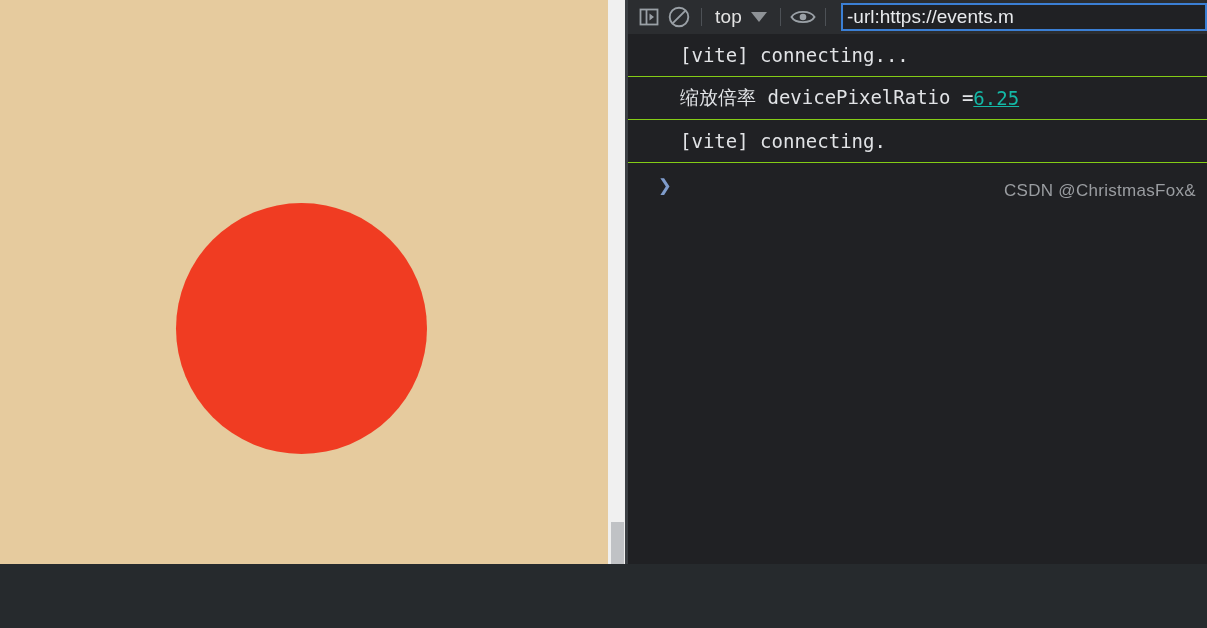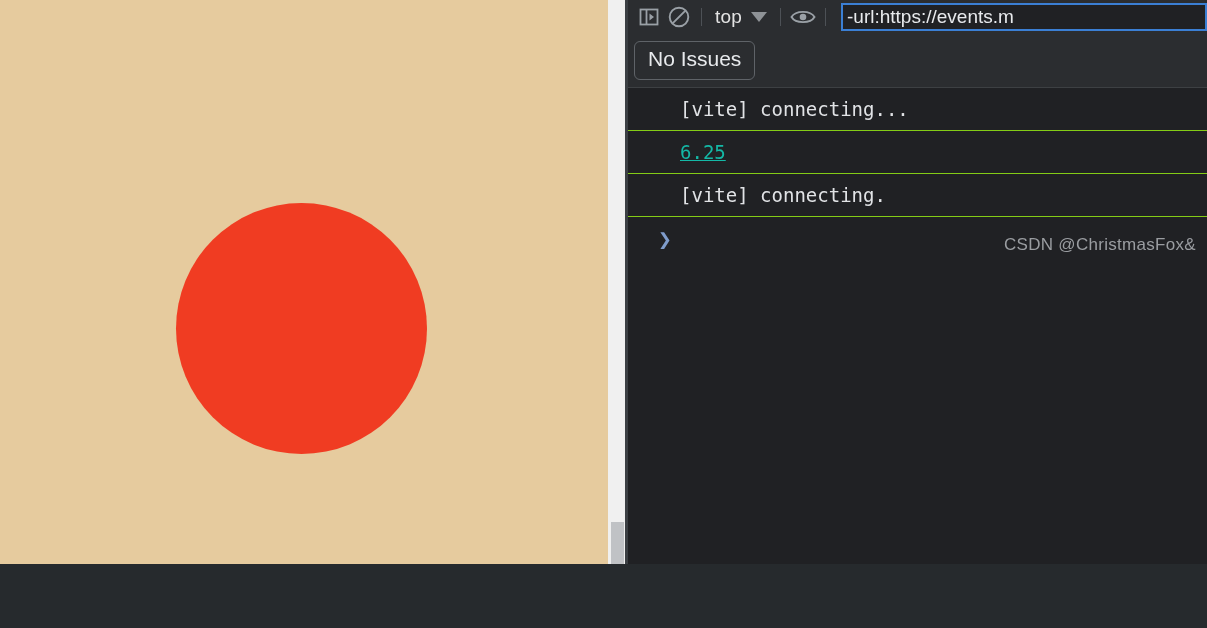--- a/index.html
+++ b/index.html
@@ -268,31 +268,29 @@
         </span>
       </div>
 
       <div class="tb-sep"></div>
 
       <div class="filter-wrap">
         <span class="filter-text">-url:https://events.m</span>
       </div>
     </div>
 
-    <div class="issues-bar">
-      <div class="issues-btn">No Issues</div>
-    </div>
 
     <div class="msg-list">
 
       <div class="msg-row">
         <span>[vite] connecting...</span>
       </div>
 
       <div class="msg-row">
+        <span>缩放倍率 devicePixelRatio = </span>
           <span class="num">6.25</span>
       </div>
 
       <div class="msg-row">
         <span>[vite] connecting.</span>
       </div>
 
       <div class="prompt-row">
         <span class="prompt-caret">❯</span>
       </div>

